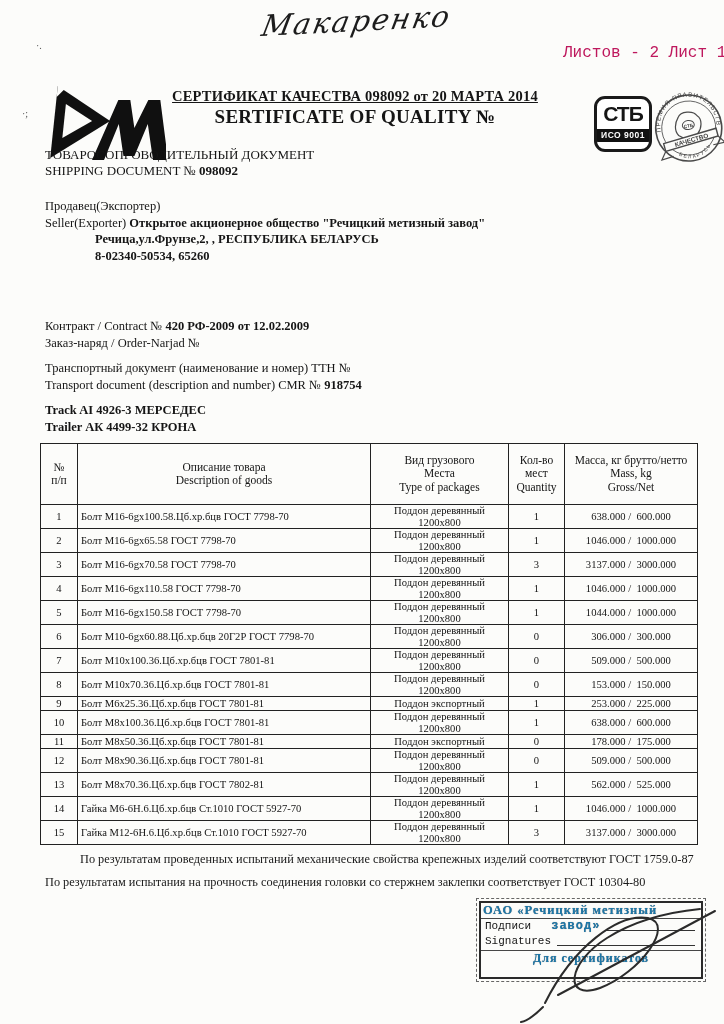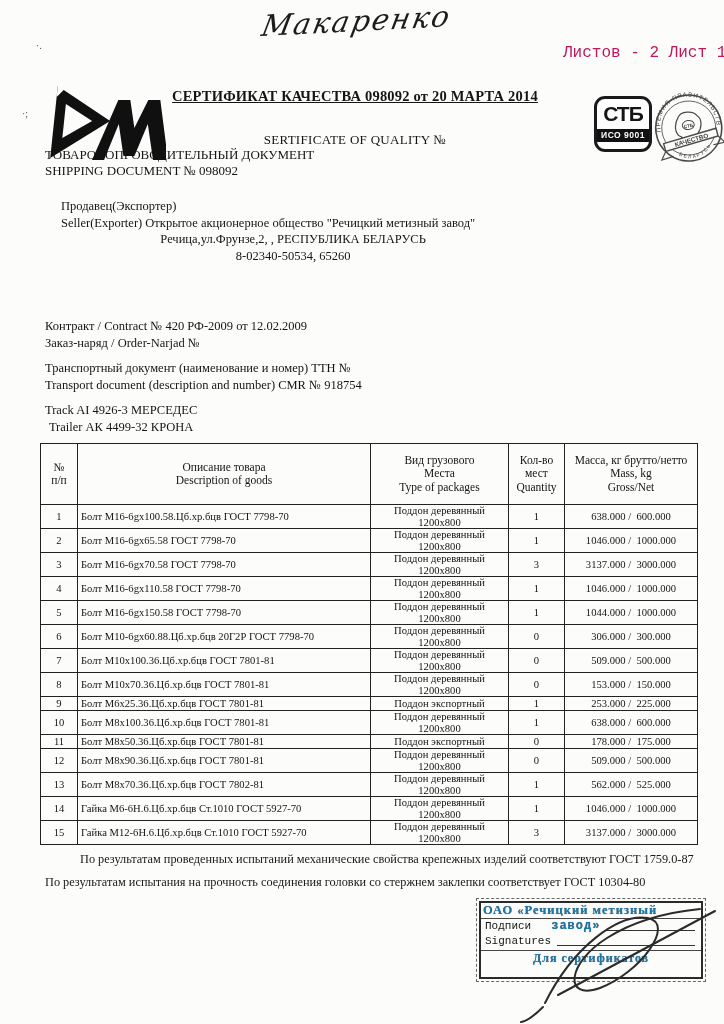--- a/index.html
+++ b/index.html
@@ -20,37 +20,37 @@
   .sheet-info{
     position:absolute;top:44px;left:563px;
     font-family:"Liberation Mono", monospace;font-size:16px;color:#be185d;
     white-space:pre;
   }
   .artifact{position:absolute;color:#555;font-size:10px;}
   
   .logo{position:absolute;top:84px;left:44px;width:122px;height:100px;}
   .titles{position:absolute;top:88px;left:160px;width:390px;text-align:center;}
   .title-ru{font-weight:bold;font-size:14.5px;letter-spacing:.2px;text-decoration:underline;}
-  .title-en{font-weight:normal;font-size:13px;margin-top:27px;letter-spacing:.3px;}
+  .title-en{font-weight:bold;font-size:19px;margin-top:1px;letter-spacing:.3px;}
   .marks{position:absolute;top:88px;left:594px;width:130px;height:95px;}
   .stb-badge{
     position:absolute;left:0;top:8px;width:52px;height:50px;
     border:3px solid #1a1a1a;border-radius:11px;background:#fff;
     text-align:center;overflow:hidden;
   }
   .stb-monogram{font-family:"Liberation Sans",sans-serif;font-weight:bold;font-size:21px;line-height:30px;letter-spacing:-1px;}
   .stb-caption{
     background:#111;color:#fff;font-family:"Liberation Sans",sans-serif;
     font-weight:bold;font-size:8.5px;line-height:13px;letter-spacing:.5px;
   }
   .award-stamp{position:absolute;left:56px;top:0;}
   
   .doc-type{position:absolute;top:147px;left:45px;font-size:13px;line-height:16px;}
   .block{position:absolute;left:45px;font-size:12.5px;line-height:16.5px;}
-  .b{font-weight:normal;text-align:center;}
+  .b{font-weight:bold;}
   .indent{padding-left:50px;}
   
   table.goods{
     position:absolute;top:443px;left:40px;width:657px;
     border-collapse:collapse;table-layout:fixed;
   }
   table.goods th,table.goods td{
     border:1.4px solid #222;
     font-weight:normal;font-size:10.6px;line-height:11.5px;
     padding:0 3px;vertical-align:middle;color:#141414;
@@ -138,21 +138,21 @@
         </g>
       </svg>
     </div>
   </div>
 
   <div class="doc-type">
     <div>ТОВАРОСОПРОВОДИТЕЛЬНЫЙ ДОКУМЕНТ</div>
     <div><span>SHIPPING DOCUMENT № </span><span class="b">098092</span></div>
   </div>
 
-  <div class="block" style="top:198px;margin-left:16px;">
+  <div class="block" style="top:198px;">
     <div>Продавец(Экспортер)</div>
     <div><span>Seller(Exporter)  </span><span class="b">Открытое акционерное общество "Речицкий метизный завод"</span></div>
     <div class="indent b">Речица,ул.Фрунзе,2,  , РЕСПУБЛИКА БЕЛАРУСЬ</div>
     <div class="indent b">8-02340-50534, 65260</div>
   </div>
 
 
   <div class="block" style="top:318px;">
     <div><span>Контракт / Contract № </span><span class="b">420 РФ-2009 от 12.02.2009</span></div>
     <div>Заказ-наряд / Order-Narjad №</div>

